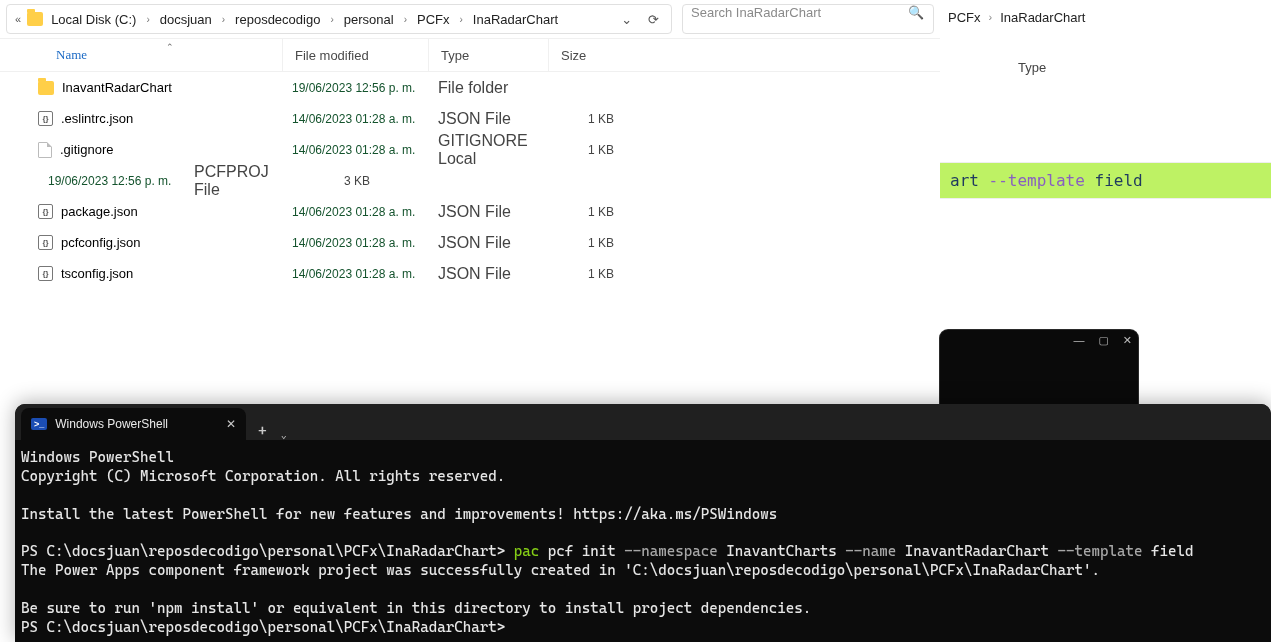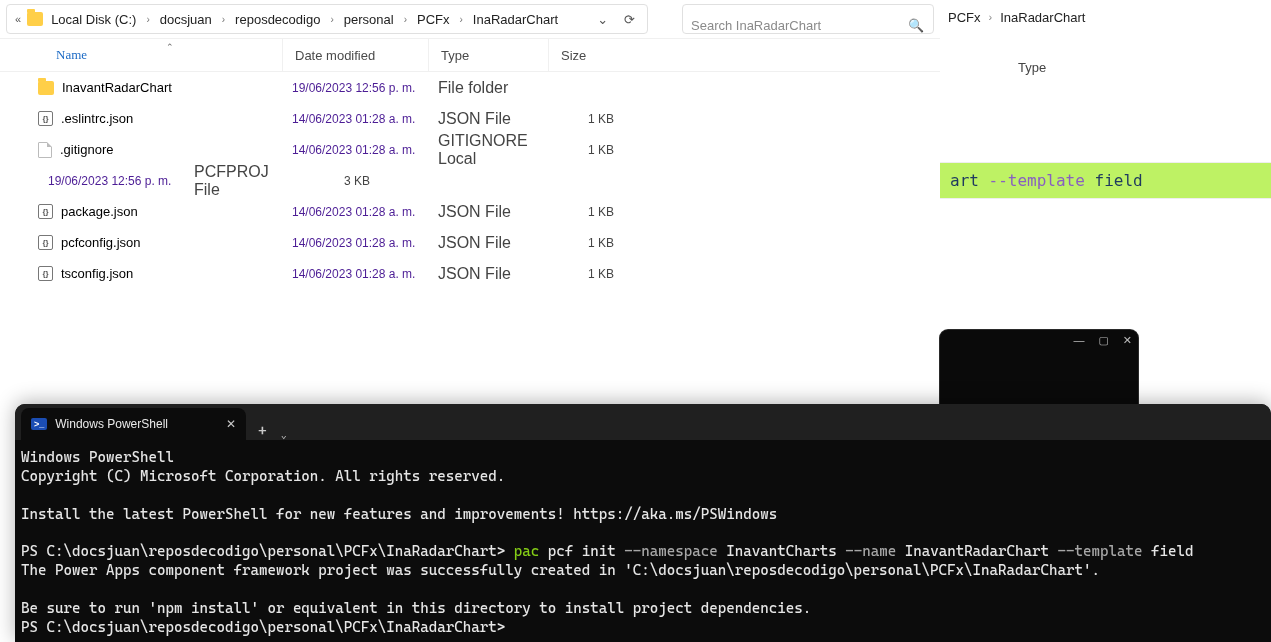--- a/index.html
+++ b/index.html
@@ -49,24 +49,23 @@
     background:#ffcf48; border-radius:2px;
     position:relative; display:inline-block;
   }
   .folder-icon::before{
     content:""; position:absolute; left:0; top:-3px; width:8px; height:4px;
     background:#ffcf48; border-radius:1px;
   }
   .search-box{
     width:252px; height:30px;
     border:1px solid #e0e0e0; border-radius:4px;
-    display:flex; align-items:flex-end; padding:0 8px;
+    display:flex; align-items:flex-start; padding:0 8px;
     color:#888;
     justify-content:space-between;
-    margin-left:24px;
   }
   .search-box input{
     border:none; outline:none; flex:1; font-size:13px; color:#333;
   }
   .search-box input::placeholder{ color:#8a8a8a; }
 
   
   .cols{
     display:flex;
     border-top:1px solid #f0f0f0;
@@ -90,21 +89,21 @@
     position:absolute; left:166px; top:42px;
   }
 
   
   .rows{ padding-left:38px; }
   .row{
     display:flex; align-items:center;
     height:31px;
   }
   .row .cell-name{ width:244px; padding-left:0; display:flex; align-items:center; gap:8px;}
-  .row .cell-date{ width:146px; color:#4c1d95; padding:0 10px; font-size:12px;}
+  .row .cell-date{ width:146px; color:#14532d; padding:0 10px; font-size:12px;}
   .row .cell-type{ width:120px; color:#444; padding:0 10px; font-size:16px;}
   .row .cell-size{ width:76px;  color:#444; padding:0 10px; text-align:right; font-size:12px;}
   .file-icon{
     width:14px; height:16px;
     border:1px solid #bbb; border-radius:1px; background:#fff;
     position:relative;
   }
   .file-icon.dogear::after{
     content:""; position:absolute; right:-1px; top:-1px;
     border-top:5px solid #fff; border-left:5px solid #bbb;
@@ -236,21 +235,21 @@
     <div class="search-box">
       <input placeholder="Search InaRadarChart" style="">
       <span>🔍</span>
     </div>
   </div>
 
   <span class="sort-caret">⌃</span>
 
   <div class="cols">
     <div class="col col-name">Name</div>
-    <div class="col col-date">Date modified</div>
+    <div class="col col-date">File modified</div>
     <div class="col col-type">Type</div>
     <div class="col col-size">Size</div>
   </div>
 
   <div class="rows">
 
     <div class="row">
       <div class="cell-name">
           <span class="folder-icon"></span>
         <span>InavantRadarChart</span>

